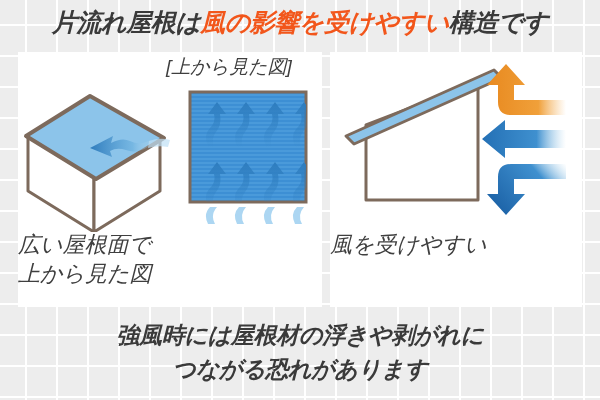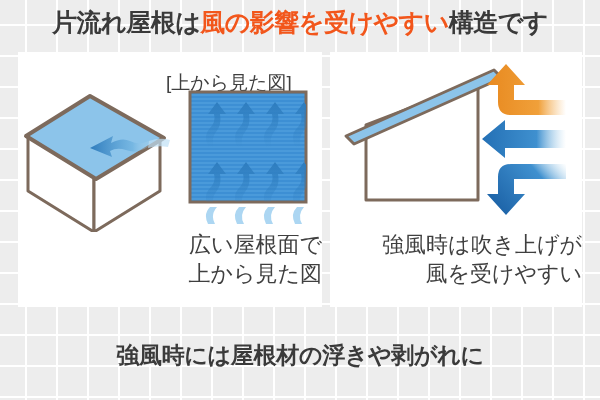--- a/index.html
+++ b/index.html
@@ -15,20 +15,21 @@
     background-image:
       linear-gradient(to right, #ffffff 2px, transparent 2px),
       linear-gradient(to bottom, #ffffff 2px, transparent 2px);
     background-size: 31px 31px;
     background-position: -6px -7px;
   }
   .root {
     position: relative;
     width: 552px;
     height: 400px;
+    font-style: italic;
   }
 
   
   .title {
     position: absolute;
     left: 0;
     top: 6px;
     width: 600px;
     text-align: center;
     font-size: 25px;
@@ -54,33 +55,33 @@
   }
   .panel-right {
     left: 330px;
     width: 252px;
   }
 
   .panel-caption {
     position: absolute;
     left: 0;
     width: 100%;
-    text-align: right;
+    text-align: left;
     font-size: 22px;
     color: #3f3f3f;
     line-height: 29px;
     white-space: nowrap;
   }
   .panel-left .panel-caption { top: 178px; }
   .panel-right .panel-caption { top: 178px; }
 
   .topview-label {
     position: absolute;
     left: 148px;
-    top: 18px;
+    top: 2px;
     font-size: 19px;
     color: #3f3f3f;
     white-space: nowrap;
   }
 
   .art {
     position: absolute;
     left: 0;
     top: 0;
     width: 100%;
@@ -93,21 +94,20 @@
     left: 0;
     top: 318px;
     width: 600px;
     text-align: center;
     font-size: 23px;
     font-weight: bold;
     color: #3a3a3a;
     line-height: 34px;
     letter-spacing: -0.3px;
     white-space: nowrap;
-    margin-top: 20px;
   }
 </style>
 </head>
 <body>
 
 <div class="root">
 
   <div class="title">
     <span>片流れ屋根は</span><span class="hl">風の影響を受けやすい</span><span>構造です</span>
   </div>
@@ -208,22 +208,22 @@
       <path d="M 16 84 L 164 18 L 172 26 L 24 92 Z" fill="#8cc4ea" stroke="#7d6a5c" stroke-width="3" stroke-linejoin="round"></path>
 
       <path d="M 236 63 L 181 63 Q 168 63 168 50 L 168 33 L 157 33 L 176 12 L 195 33 L 184 33 L 184 48 L 211 48 L 236 48 Z" fill="url(#orangeFade)"></path>
 
       <path d="M 236 78 L 175 78 L 175 68 L 152 87 L 175 106 L 175 96 L 236 96 Z" fill="url(#blueFadeLeft)"></path>
 
       <path d="M 236 112 L 181 112 Q 168 112 168 125 L 168 142 L 157 142 L 176 163 L 195 142 L 184 142 L 184 127 L 211 127 L 236 127 Z" fill="url(#blueFadeDown)"></path>
     </svg>
 
     <div class="panel-caption">
-      <div>強風時は吹き上げが</div>
       <div>風を受けやすい</div>
     </div>
   </div>
 
   <div class="bottom-caption">
     <div>強風時には屋根材の浮きや剥がれに</div>
+    <div>つながる恐れがあります</div>
   </div>
 
 </div>
 
 </body></html>

